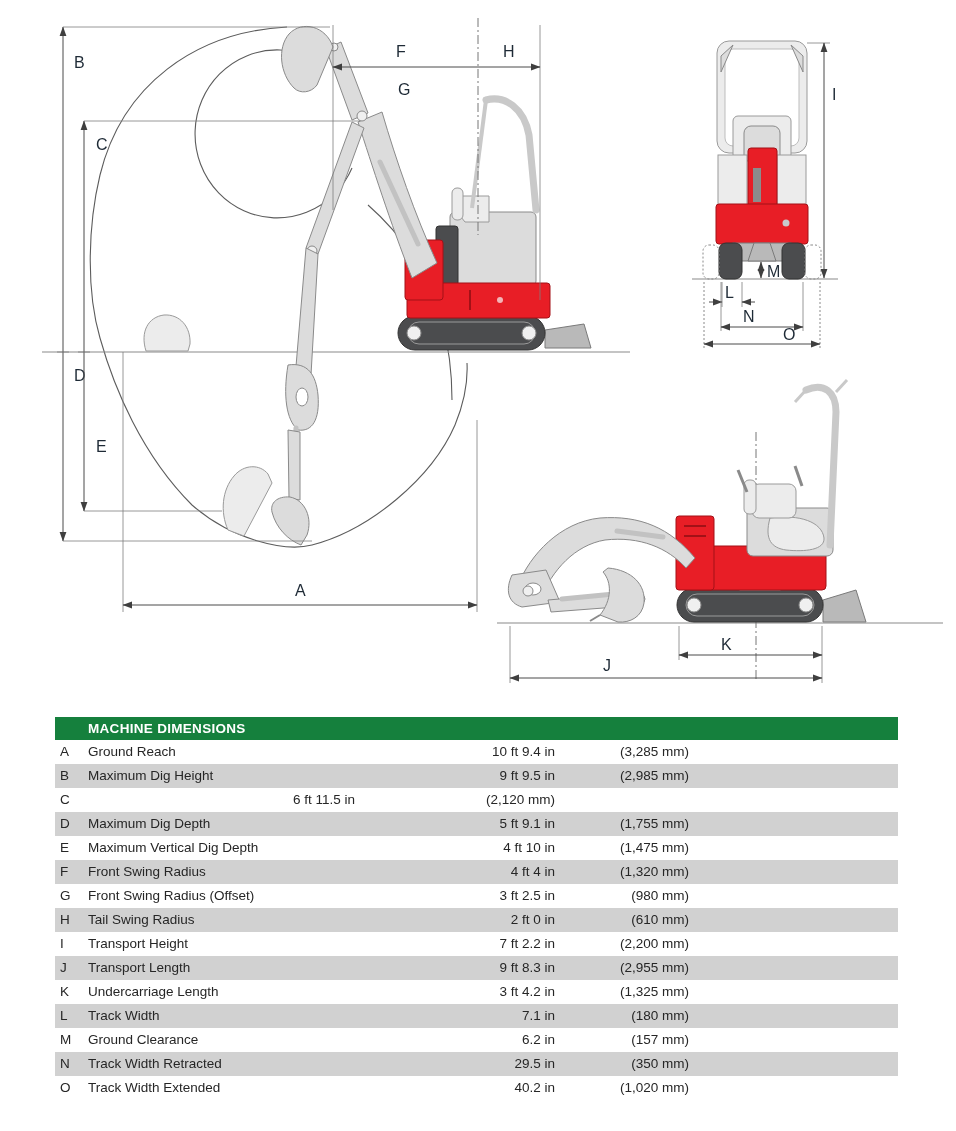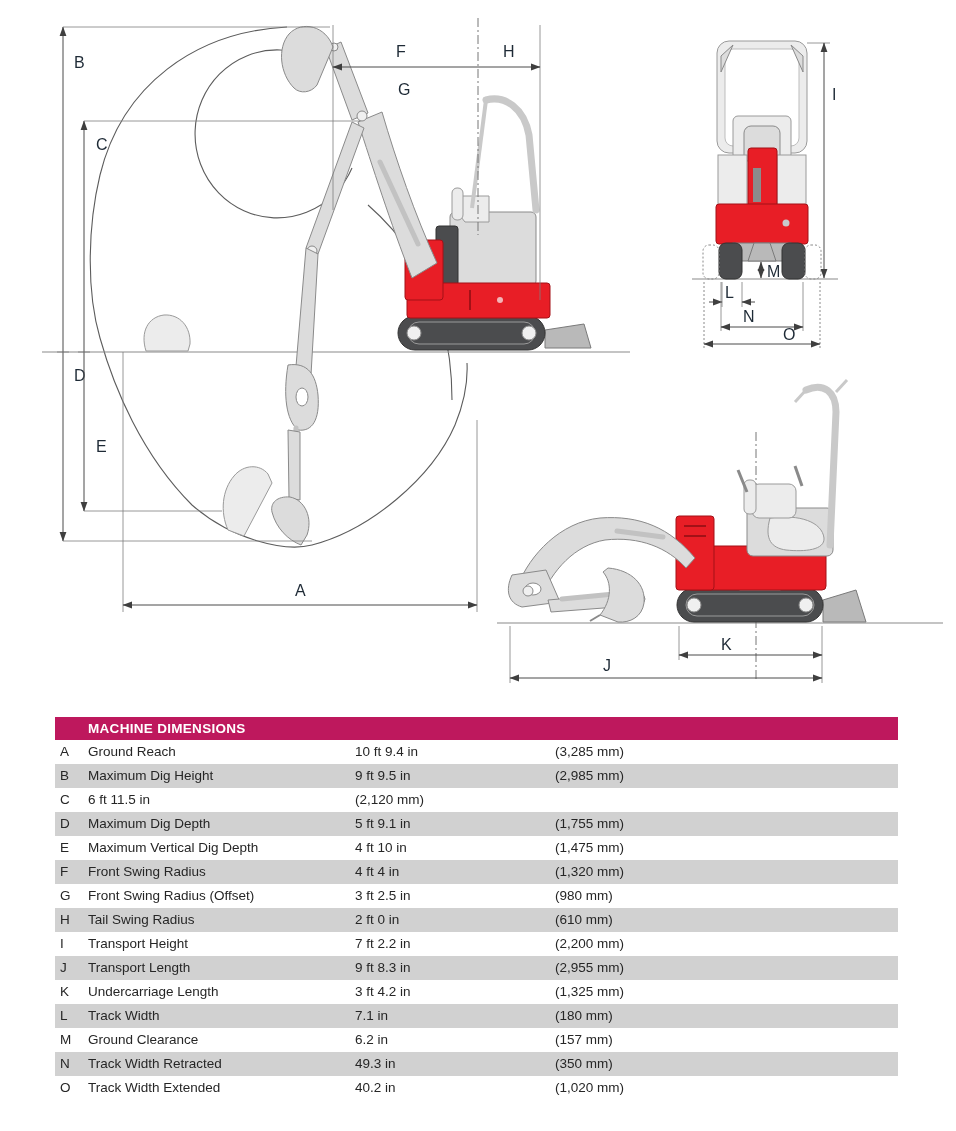--- a/index.html
+++ b/index.html
@@ -21,30 +21,30 @@
   .part-mid   { fill:#b9b9b9; stroke:#7a7a7a; stroke-width:1; }
   .cyl        { stroke:#c2c2c2; stroke-width:5; fill:none; stroke-linecap:round; }
   .canopy     { stroke:#c9c9c9; stroke-width:7; fill:none; stroke-linecap:round; }
   .joint      { fill:#f0f0f0; stroke:#8a8a8a; stroke-width:1; }
   .dim-letter { font-family:"Liberation Sans",sans-serif; font-size:16px; fill:#1e2a36; }
   .dotted     { fill:none; stroke:#8a8a8a; stroke-width:1; stroke-dasharray:2 2; }
 
   
   #dim-table { position:absolute; left:55px; top:717px; width:843px; }
   #dim-table .thead {
-    height:23px; line-height:23px; background:#be185d; color:#ffffff;
+    height:23px; line-height:23px; background:#15803d; color:#ffffff;
     font-size:13.5px; font-weight:bold; padding-left:33px; letter-spacing:0.3px;
   }
   #dim-table .rows .trow {
     display:grid; grid-template-columns:33px 267px 200px 134px 1fr;
     height:24px; line-height:24px; font-size:13.5px; color:#262626;
   }
   #dim-table .rows .trow:nth-child(even) { background:#d1d1d1; }
   .cell-key { padding-left:5px; }
-  .cell-imp, .cell-met { text-align:left; }
+  .cell-imp, .cell-met { text-align:right; }
 </style>
 </head>
 <body>
 
 <div id="page">
 
 <svg id="diagrams" width="956" height="710" viewBox="0 0 956 710" xmlns="http://www.w3.org/2000/svg">
   <defs>
     <marker id="arr" viewBox="0 0 10 10" refX="9" refY="5" markerWidth="10" markerHeight="10" orient="auto-start-reverse">
           <path d="M0,1.6 L9.5,5 L0,8.4 z" fill="#3f3f3f"></path>
@@ -316,21 +316,21 @@
     <div class="trow">
       <span class="cell-key">M</span>
           <span class="cell-label">Ground Clearance</span>
           <span class="cell-imp">6.2 in</span>
           <span class="cell-met">(157 mm)</span>
           <span></span>
     </div>
     <div class="trow">
       <span class="cell-key">N</span>
           <span class="cell-label">Track Width Retracted</span>
-          <span class="cell-imp">49.3 in</span>
+          <span class="cell-imp">29.5 in</span>
           <span class="cell-met">(350 mm)</span>
           <span></span>
     </div>
     <div class="trow">
       <span class="cell-key">O</span>
           <span class="cell-label">Track Width Extended</span>
           <span class="cell-imp">40.2 in</span>
           <span class="cell-met">(1,020 mm)</span>
           <span></span>
     </div>

